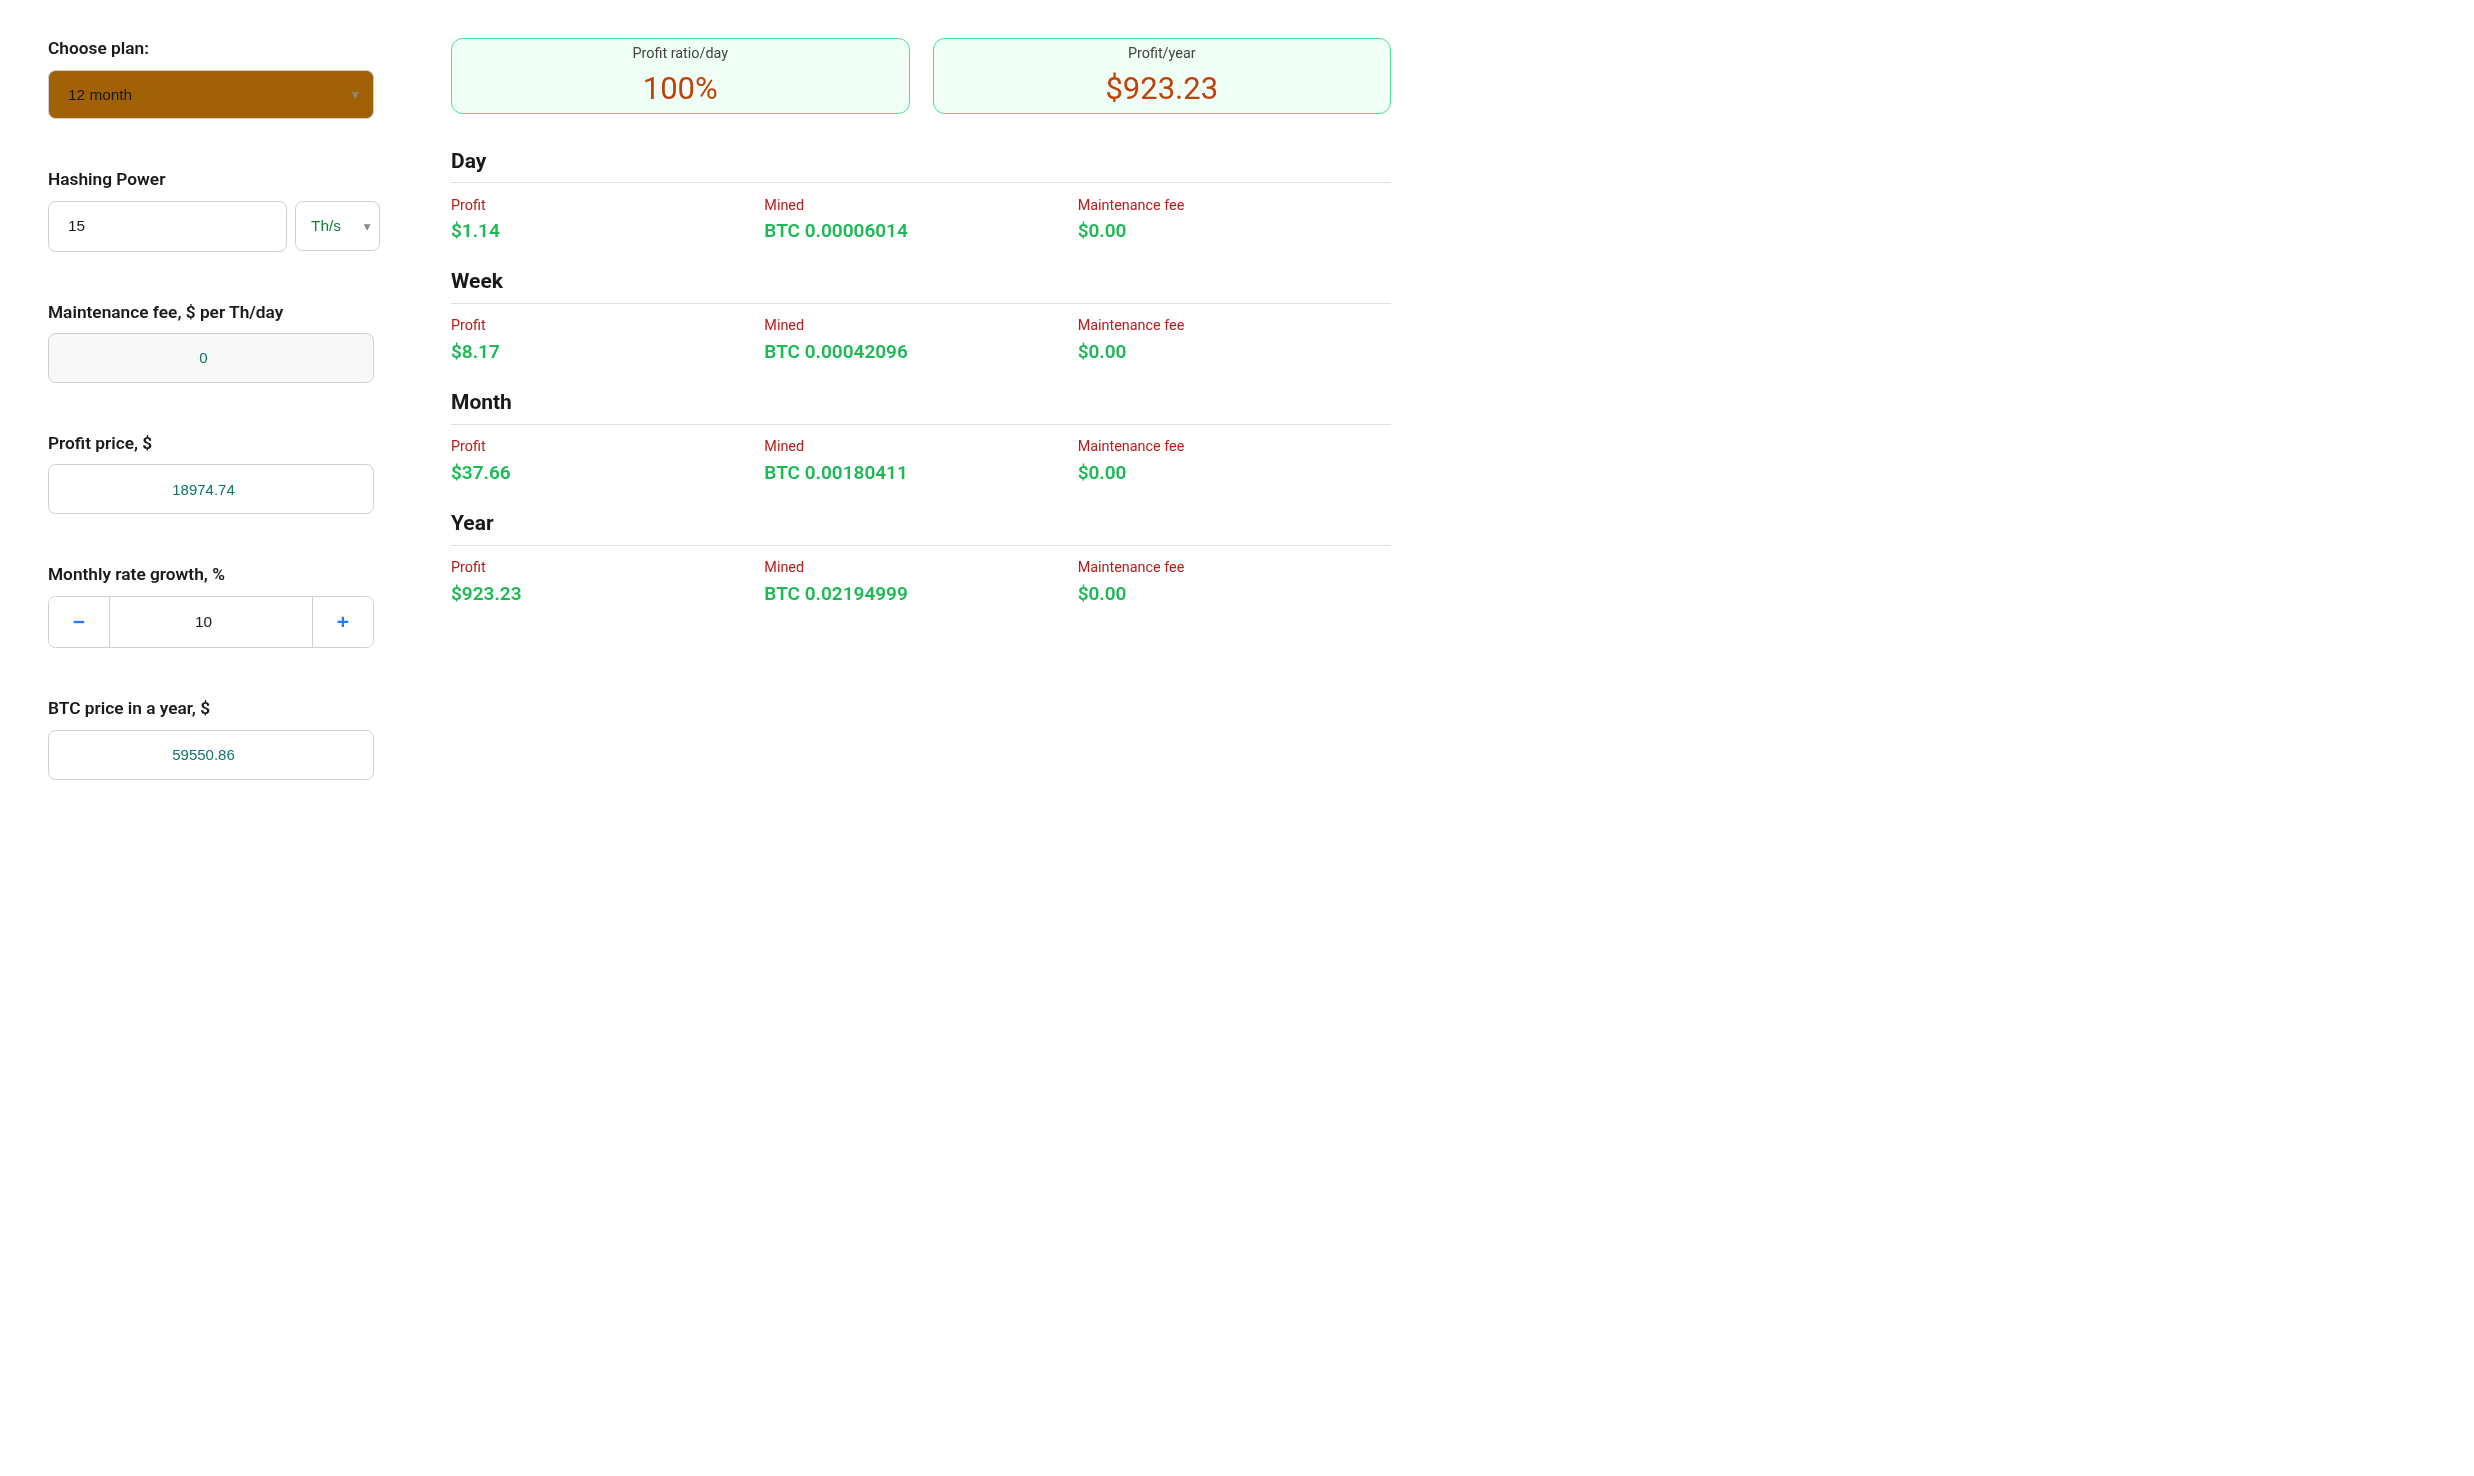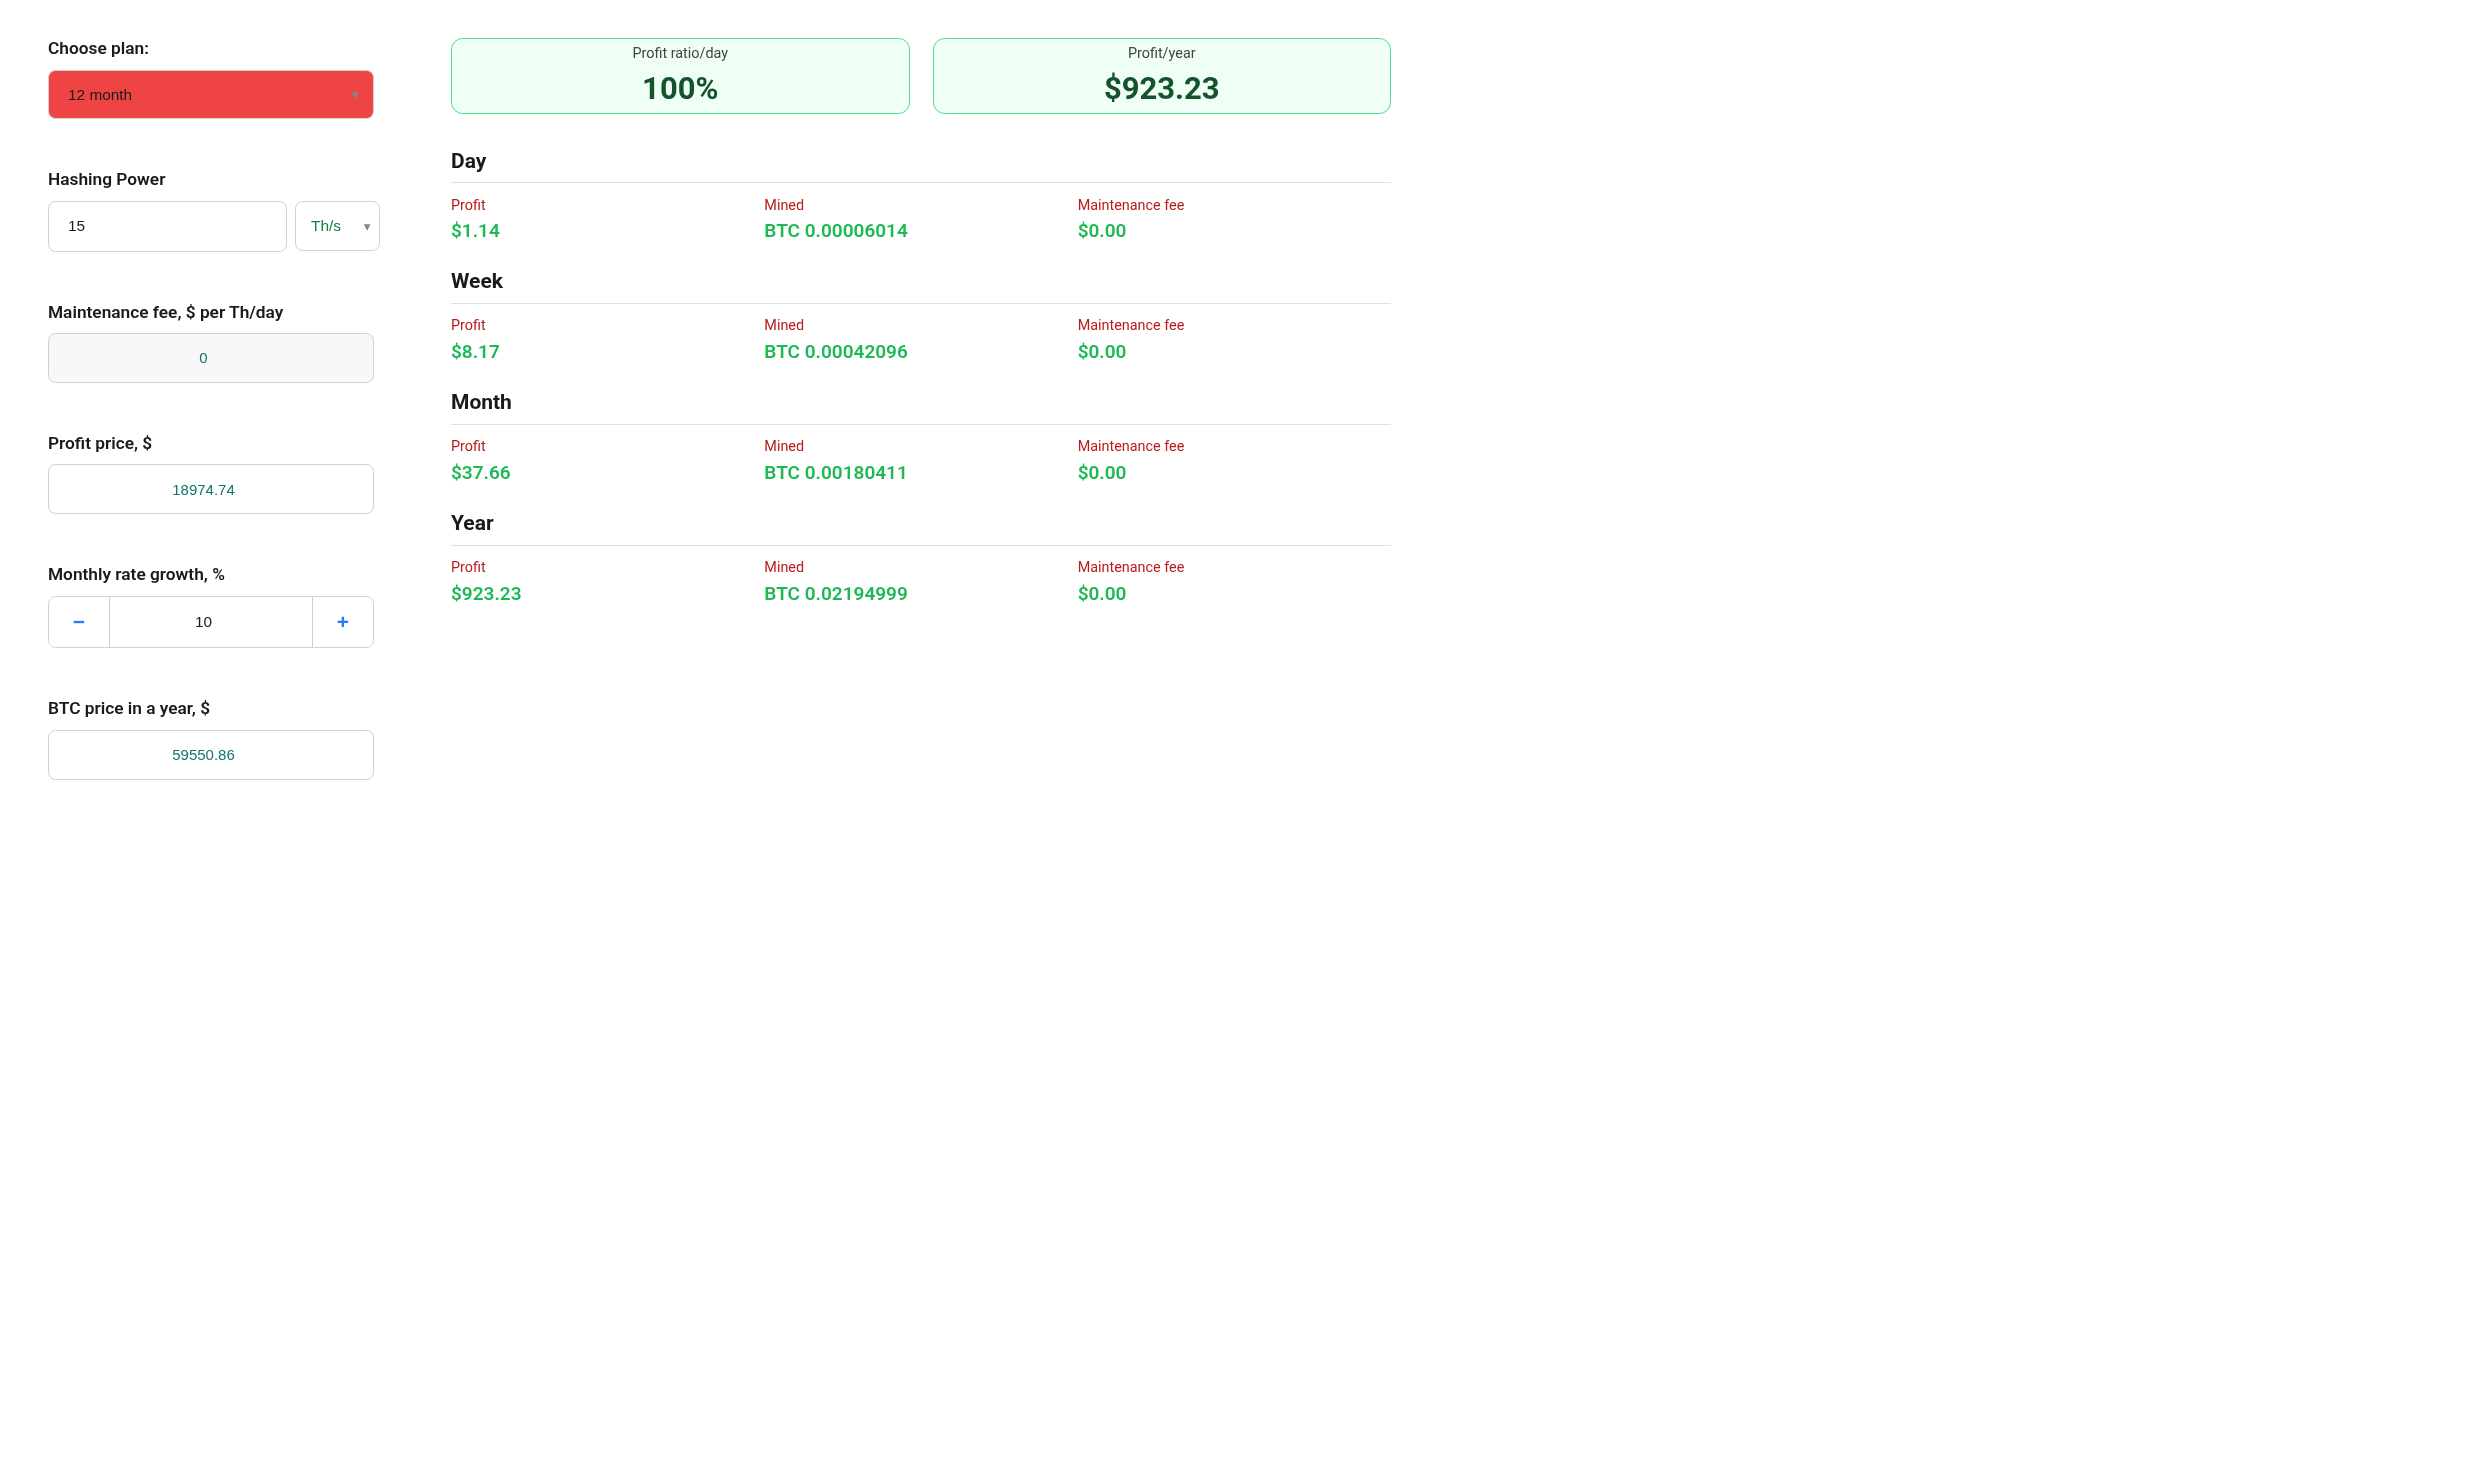--- a/index.html
+++ b/index.html
@@ -35,21 +35,21 @@
     .select-wrapper {
       position: relative;
       width: 100%;
     }
     .plan-select {
       width: 100%;
       padding: 15.4px 19px;
       font-size: 15.4px;
       border: 1.4px solid #d0d0d0;
       border-radius: 7.7px;
-      background: #ef4444;
+      background: #a16207;
       appearance: none;
       -webkit-appearance: none;
       cursor: pointer;
       color: #1a1a1a;
       outline: none;
     }
     .select-arrow {
       position: absolute;
       right: 15.4px;
       top: 50%;
@@ -156,22 +156,22 @@
       text-align: center;
       background: #f0fff6;
     }
     .summary-card-label {
       font-size: 14.4px;
       color: #444;
       margin-bottom: 7.7px;
     }
     .summary-card-value {
       font-size: 31px;
-      font-weight: 700;
-      color: #14532d;
+      font-weight: 400;
+      color: #c2410c;
     }
 
     .period-section {
       margin-bottom: 27px;
     }
     .period-title {
       font-size: 21px;
       font-weight: 700;
       color: #1a1a1a;
       padding-bottom: 9.6px;

